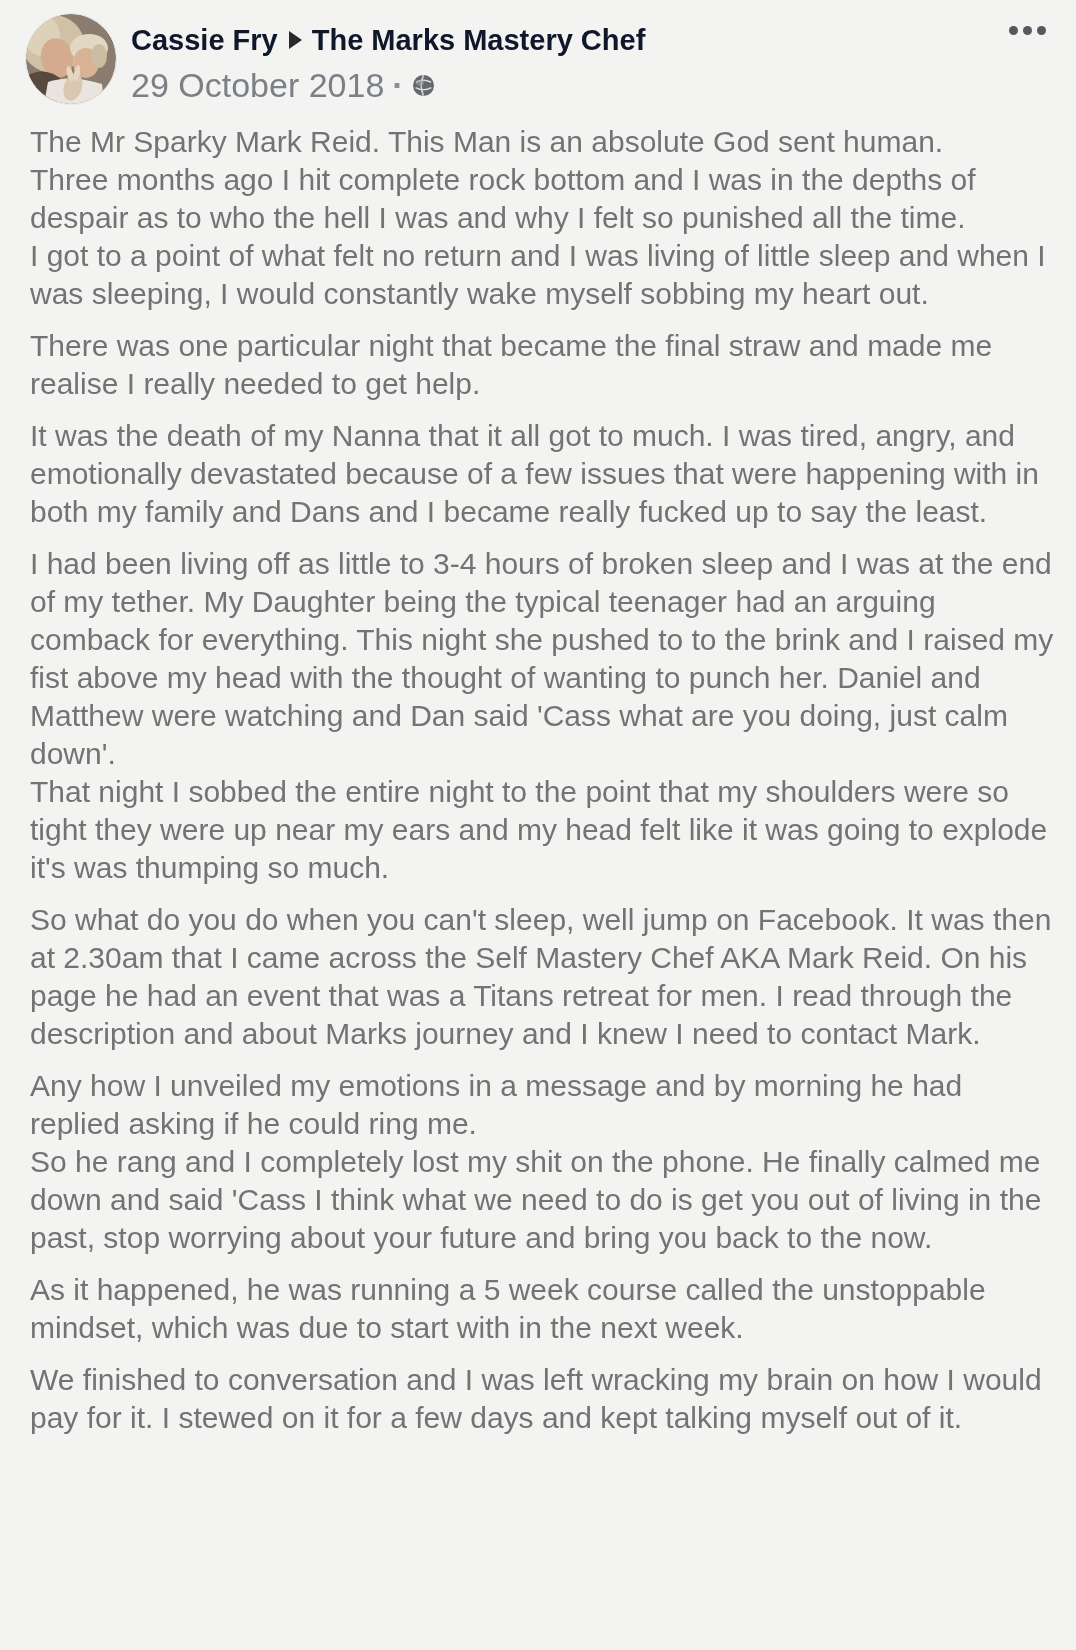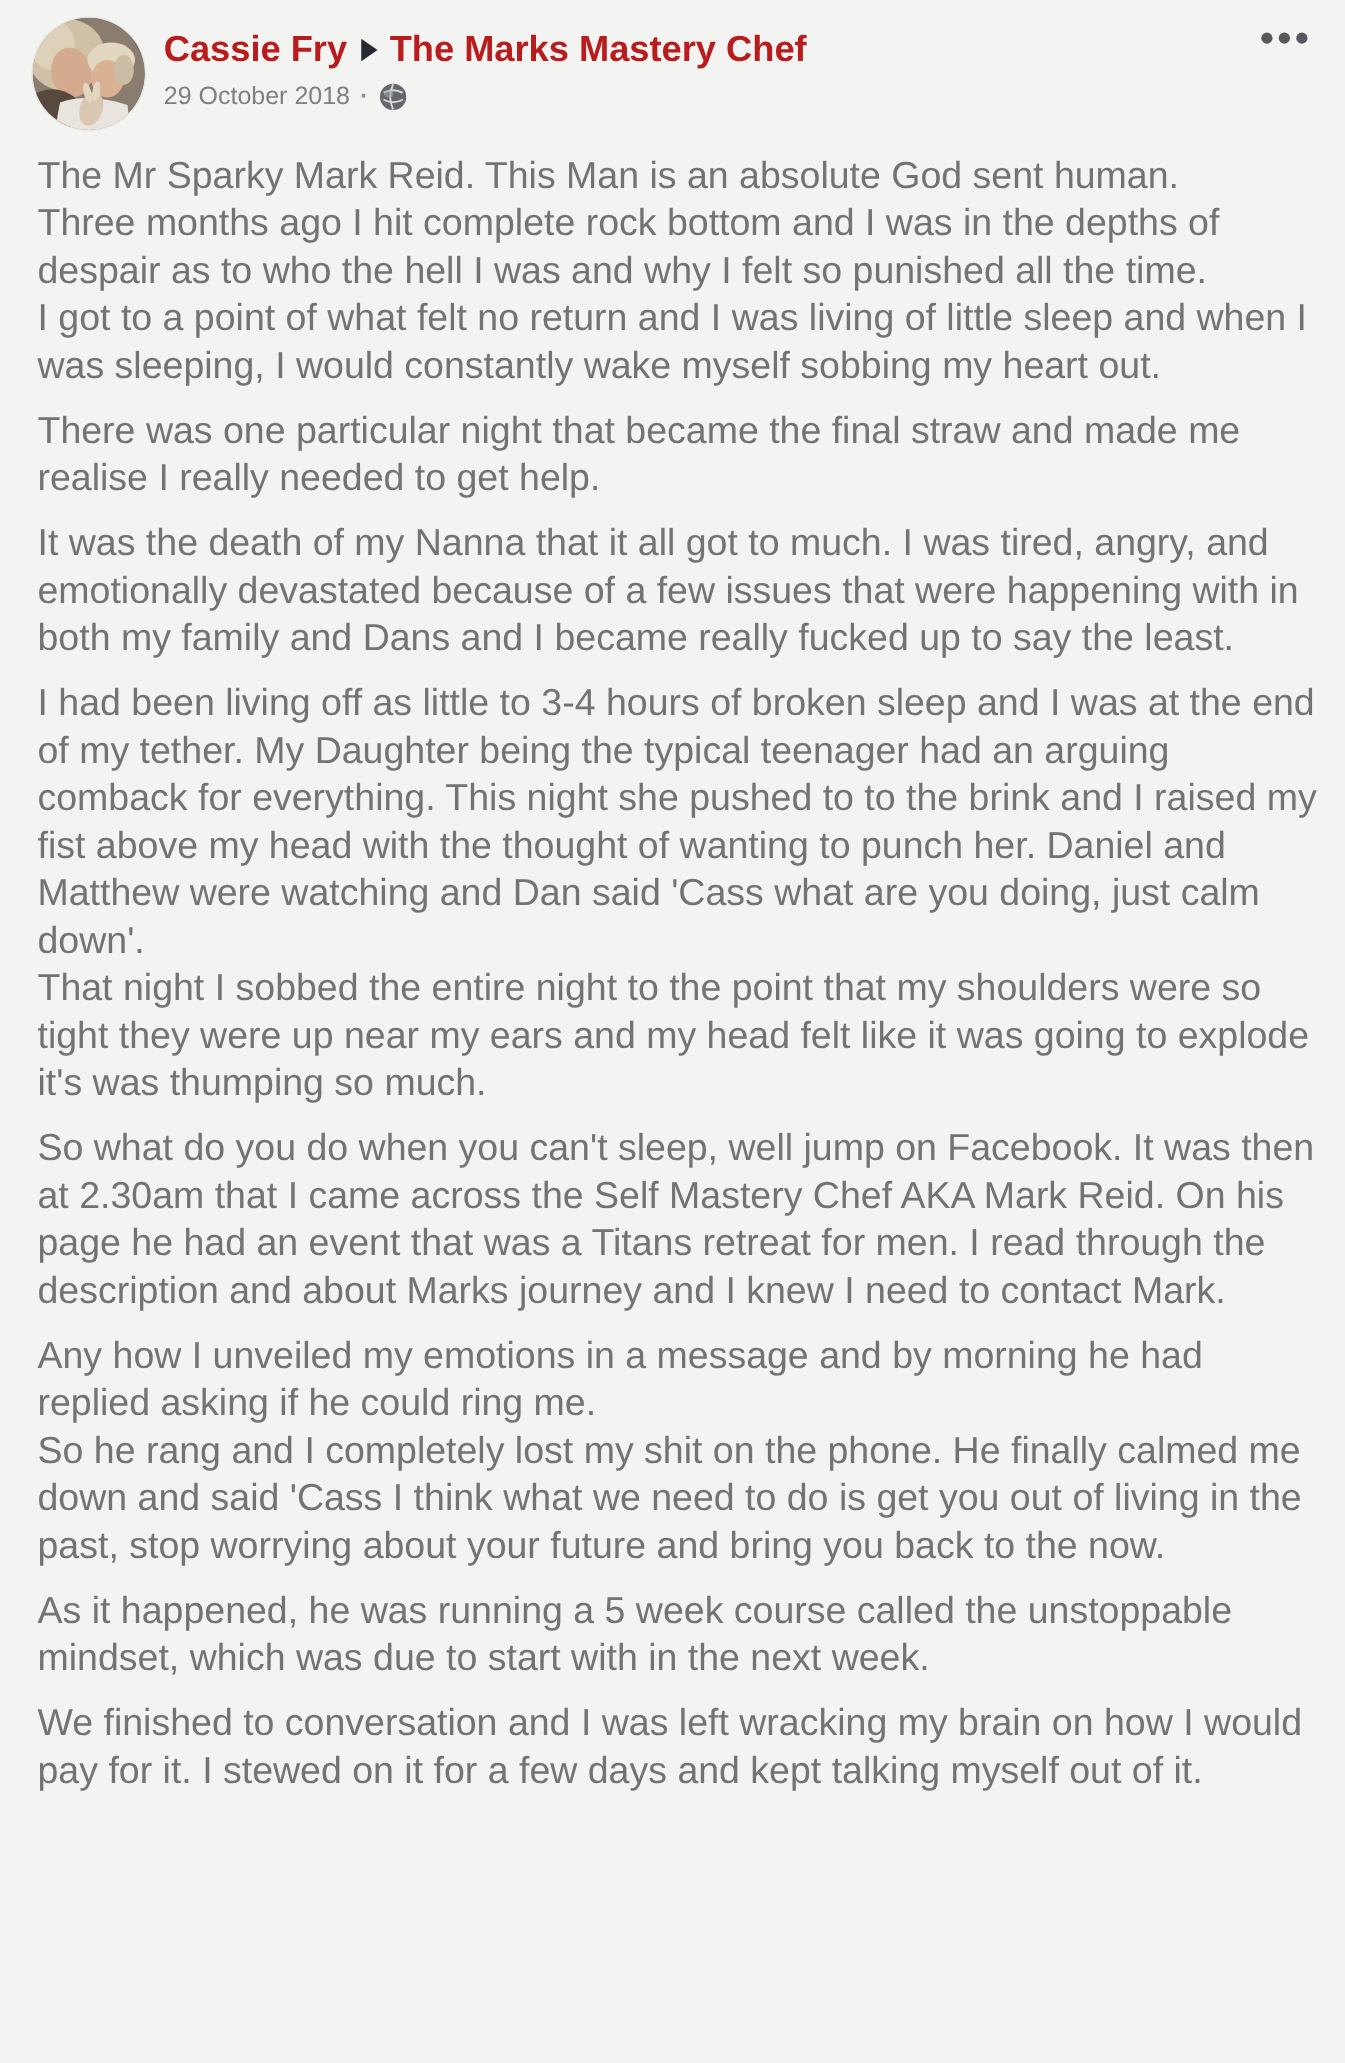--- a/index.html
+++ b/index.html
@@ -38,35 +38,35 @@
     font-size: 29px;
     font-weight: bold;
     color: #3d5a96;
     line-height: 1.2;
     white-space: nowrap;
   }
   .author, .group, .date {
     text-decoration: none;
     cursor: pointer;
   }
-  .author, .group { color: #b91c1c; }
+  .author, .group { color: #0f172a; }
   .story-arrow {
     display: inline-block;
     width: 0;
     height: 0;
     border-left: 13px solid #26292d;
     border-top: 9px solid transparent;
     border-bottom: 9px solid transparent;
     margin: 0 10px 0 11px;
   }
   .meta-row {
     display: flex;
     align-items: center;
     margin-top: 8px;
-    font-size: 20px;
+    font-size: 34px;
     color: #7c8086;
   }
   .date { color: #7c8086; }
   .sep {
     margin: 0 8px;
     font-weight: bold;
     color: #8b8e93;
   }
   .globe { display: inline-flex; }
   .globe svg { display: block; }

